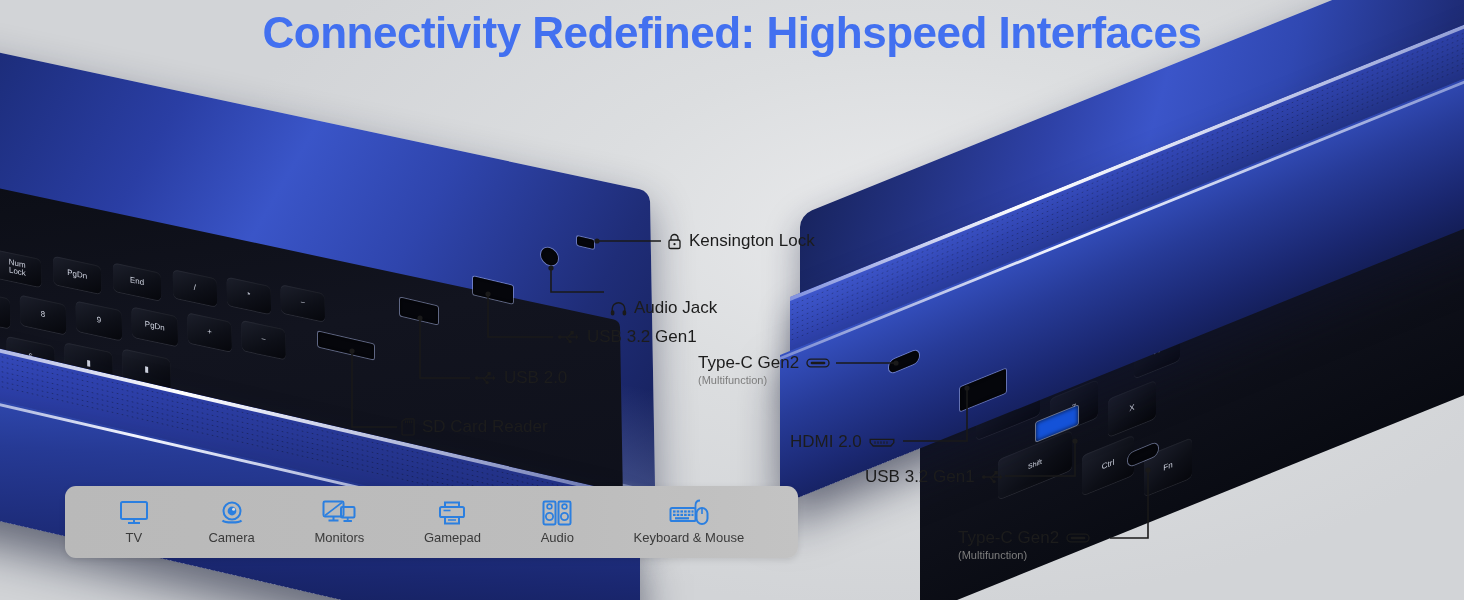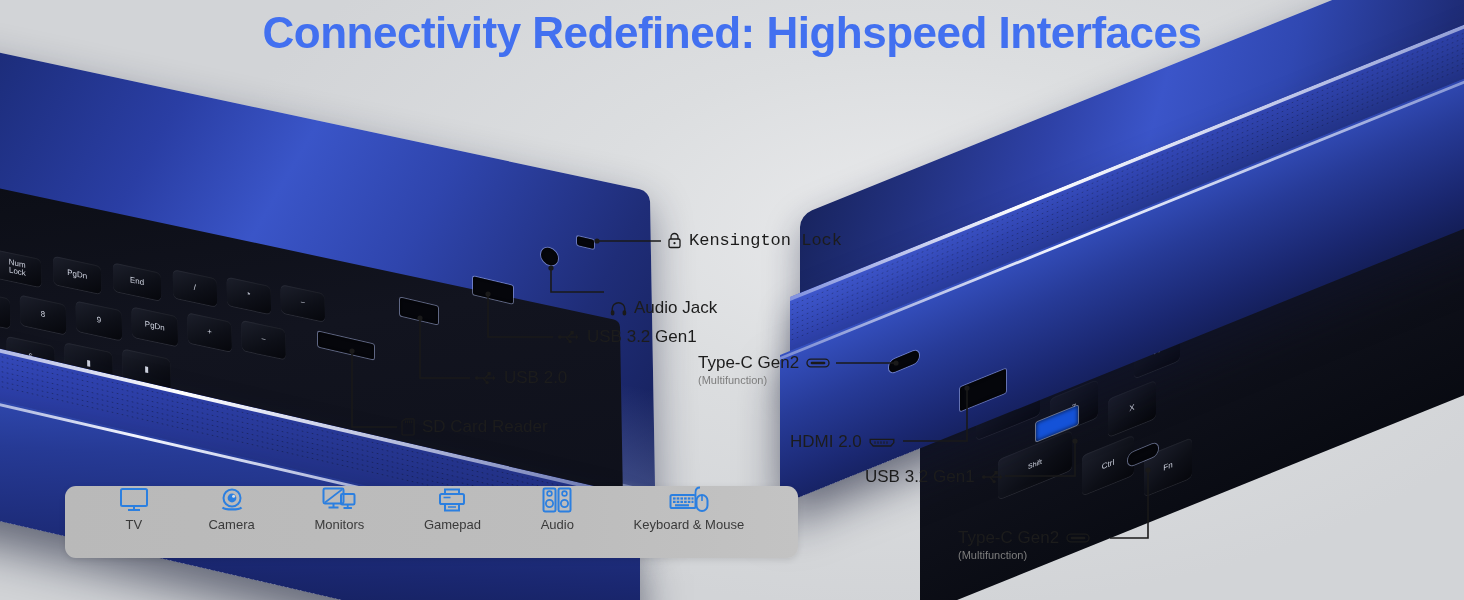--- a/index.html
+++ b/index.html
@@ -256,21 +256,21 @@
   .leader { position: absolute; z-index: 25; pointer-events: none; }
 
   
   .device-strip {
     position: absolute;
     left: 65px; top: 486px;
     width: 733px; height: 72px;
     background: linear-gradient(to right, #b9b9b9 0%, #bdbdbd 70%, #c3c3c3 100%);
     border-radius: 11px;
     display: flex;
-    align-items: flex-start;
+    align-items: center;
     padding: 0 24px;
     z-index: 35;
     box-shadow: 0 2px 6px rgba(0,0,0,.10);
   }
   .device-item {
     flex: 1 1 auto;
     display: flex;
     flex-direction: column;
     align-items: center;
     justify-content: center;
@@ -391,21 +391,21 @@
       <path d="M1005 476 L1075 476 L1075 441"></path>
       <circle cx="1075" cy="441" r="2.6" fill="#1a1a1a" stroke="none"></circle>
 
       <path d="M1110 538 L1148 538 L1148 470"></path>
       <circle cx="1148" cy="470" r="2.6" fill="#1a1a1a" stroke="none"></circle>
     </g>
   </svg>
 
   <div class="title">Connectivity Redefined: Highspeed Interfaces</div>
 
-  <div class="callout" style="left:667px; top:231px;font-family:Liberation Mono, monospace;">
+  <div class="callout" style="left:667px; top:231px;">
     <span class="ico">
       <svg width="15" height="17" viewBox="0 0 15 17">
           <path d="M4 7V5a3.5 3.5 0 0 1 7 0v2" stroke="#1a1a1a" stroke-width="1.3" fill="none"></path>
           <rect x="2" y="7" width="11" height="8.5" rx="1.6" stroke="#1a1a1a" stroke-width="1.3" fill="none"></rect>
           <circle cx="7.5" cy="11.2" r="1.1" fill="#1a1a1a"></circle>
         </svg>
     </span>
     <span>Kensington Lock</span>
   </div>
 

